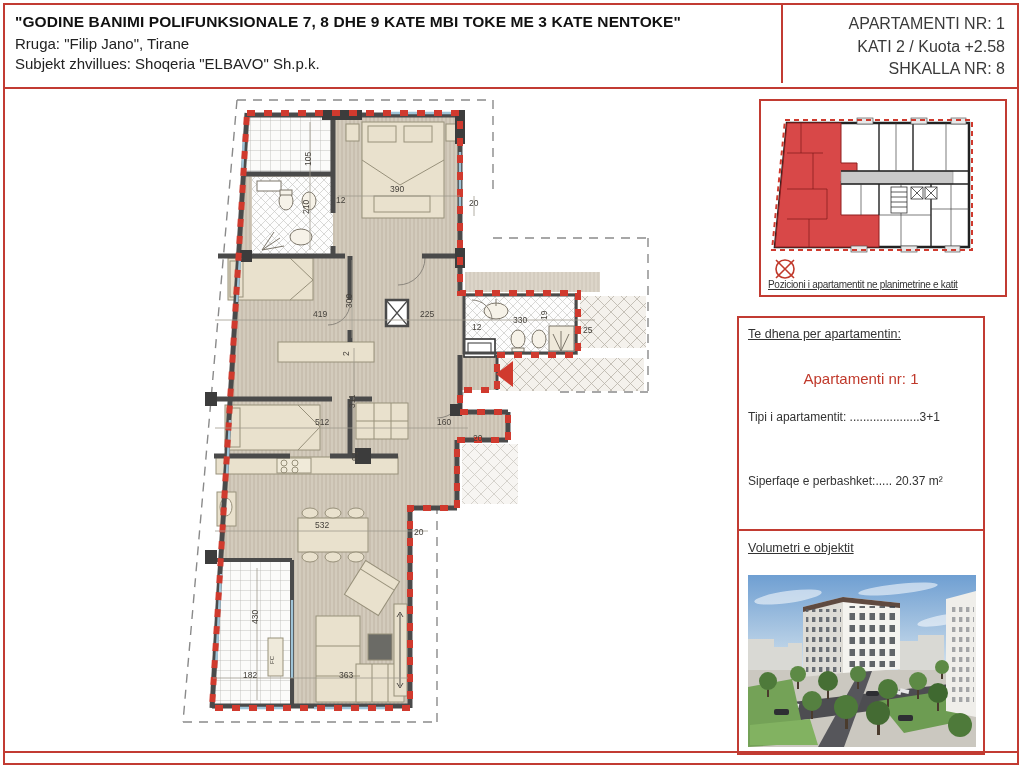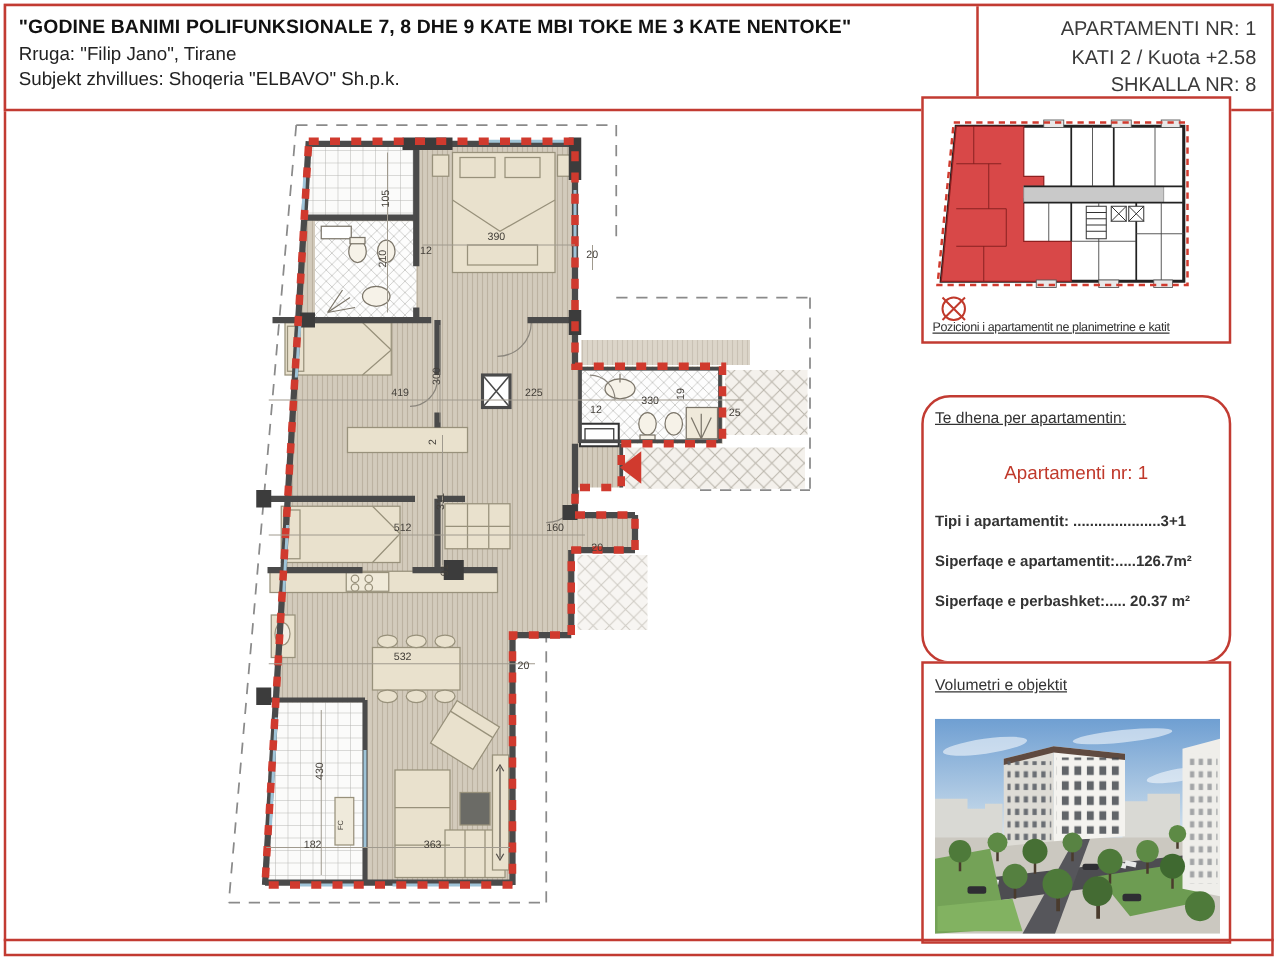--- a/index.html
+++ b/index.html
@@ -7,28 +7,28 @@
         font-family:"Liberation Sans",sans-serif;color:#222;}
   .frame{position:absolute;left:3px;top:3px;width:1012px;height:758px;border:2px solid #c23b32;}
   
   .header{position:absolute;left:3px;top:3px;width:1012px;height:82px;border:2px solid #c23b32;background:#fff;}
   .header-left{position:absolute;left:0;top:0;width:778px;height:78px;border-right:2px solid #c23b32;padding:6px 10px;box-sizing:border-box;}
   .title{font-size:15.5px;font-weight:bold;color:#111;letter-spacing:.1px;margin:2px 0 4px 0;}
   .subtitle{font-size:15px;color:#222;margin:3px 0;}
   .header-right{position:absolute;right:0;top:0;width:230px;height:78px;padding:8px 12px 0 0;box-sizing:border-box;text-align:right;font-size:16px;color:#3a3a3a;line-height:1.42;}
   
   .sbox{position:absolute;left:737px;width:248px;border:2px solid #c23b32;box-sizing:border-box;background:#fff;}
-  .sbox1{top:77px;height:198px;}
-  .sbox2{top:316px;height:215px;border-radius:23px;}
+  .sbox1{top:99px;height:198px;margin-left:22px;}
+  .sbox2{top:316px;height:215px;}
   .sbox3{top:529px;height:226px;}
   .pos-caption{position:absolute;left:7px;right:4px;bottom:5px;font-size:10px;color:#333;
                text-decoration:underline;white-space:nowrap;letter-spacing:-0.3px;}
   .details-heading{position:absolute;left:9px;top:9px;font-size:12.5px;color:#333;text-decoration:underline;}
   .apt-label{position:absolute;left:0;right:0;top:52px;text-align:center;font-size:15px;color:#c0392b;}
-  .detail-row{position:absolute;left:9px;right:6px;font-size:12px;color:#333;white-space:nowrap;font-weight:bold;}
+  .detail-row{position:absolute;left:9px;right:6px;font-size:12px;color:#333;white-space:nowrap;}
   .row0{top:92px;} .row1{top:124px;} .row2{top:156px;} .row3{top:188px;}
   .vol-heading{position:absolute;left:9px;top:10px;font-size:12.5px;color:#333;text-decoration:underline;}
   .bottom-line{position:absolute;left:3px;top:751px;width:1016px;height:2px;background:#c23b32;}
   svg text{font-family:"Liberation Sans",sans-serif;}
 </style>
 </head>
 <body>
 
 <div class="page">
 
@@ -288,21 +288,20 @@
         <path d="M15,151 L33,169 M33,151 L15,169"></path>
       </g>
     </svg>
     <div class="pos-caption">Pozicioni i apartamentit ne planimetrine e katit</div>
   </div>
 
   <div class="sbox sbox2">
     <div class="details-heading">Te dhena per apartamentin:</div>
     <div class="apt-label">Apartamenti nr: 1</div>
     <div class="detail-row row0">Tipi i apartamentit: .....................3+1</div>
-    <div class="detail-row row1">Siperfaqe e apartamentit:.....126.7m²</div>
     <div class="detail-row row2">Siperfaqe e perbashket:..... 20.37 m²</div>
   </div>
 
   <div class="sbox sbox3">
     <div class="vol-heading">Volumetri e objektit</div>
     <svg width="228" height="172" viewBox="0 0 228 172" style="position:absolute;left:9px;top:44px">
       <defs>
         <linearGradient id="gSky" x1="0" y1="0" x2="0" y2="1">
           <stop offset="0" stop-color="#6f9fd2"></stop>
             <stop offset="0.7" stop-color="#b8d0e6"></stop>

